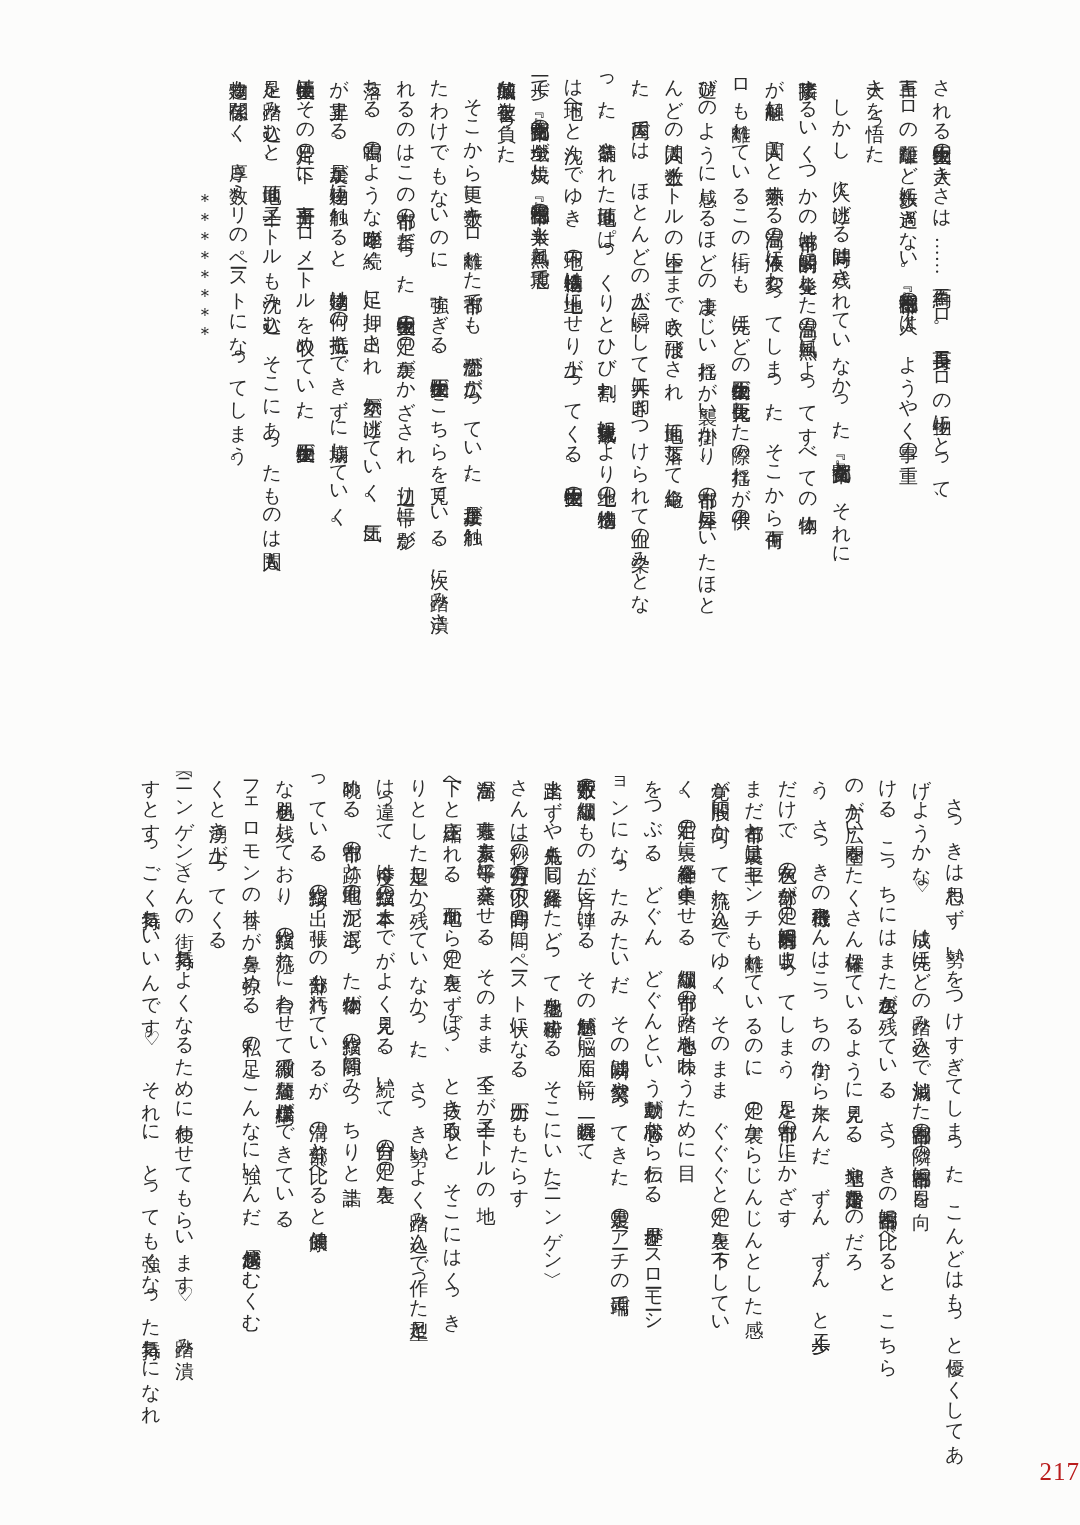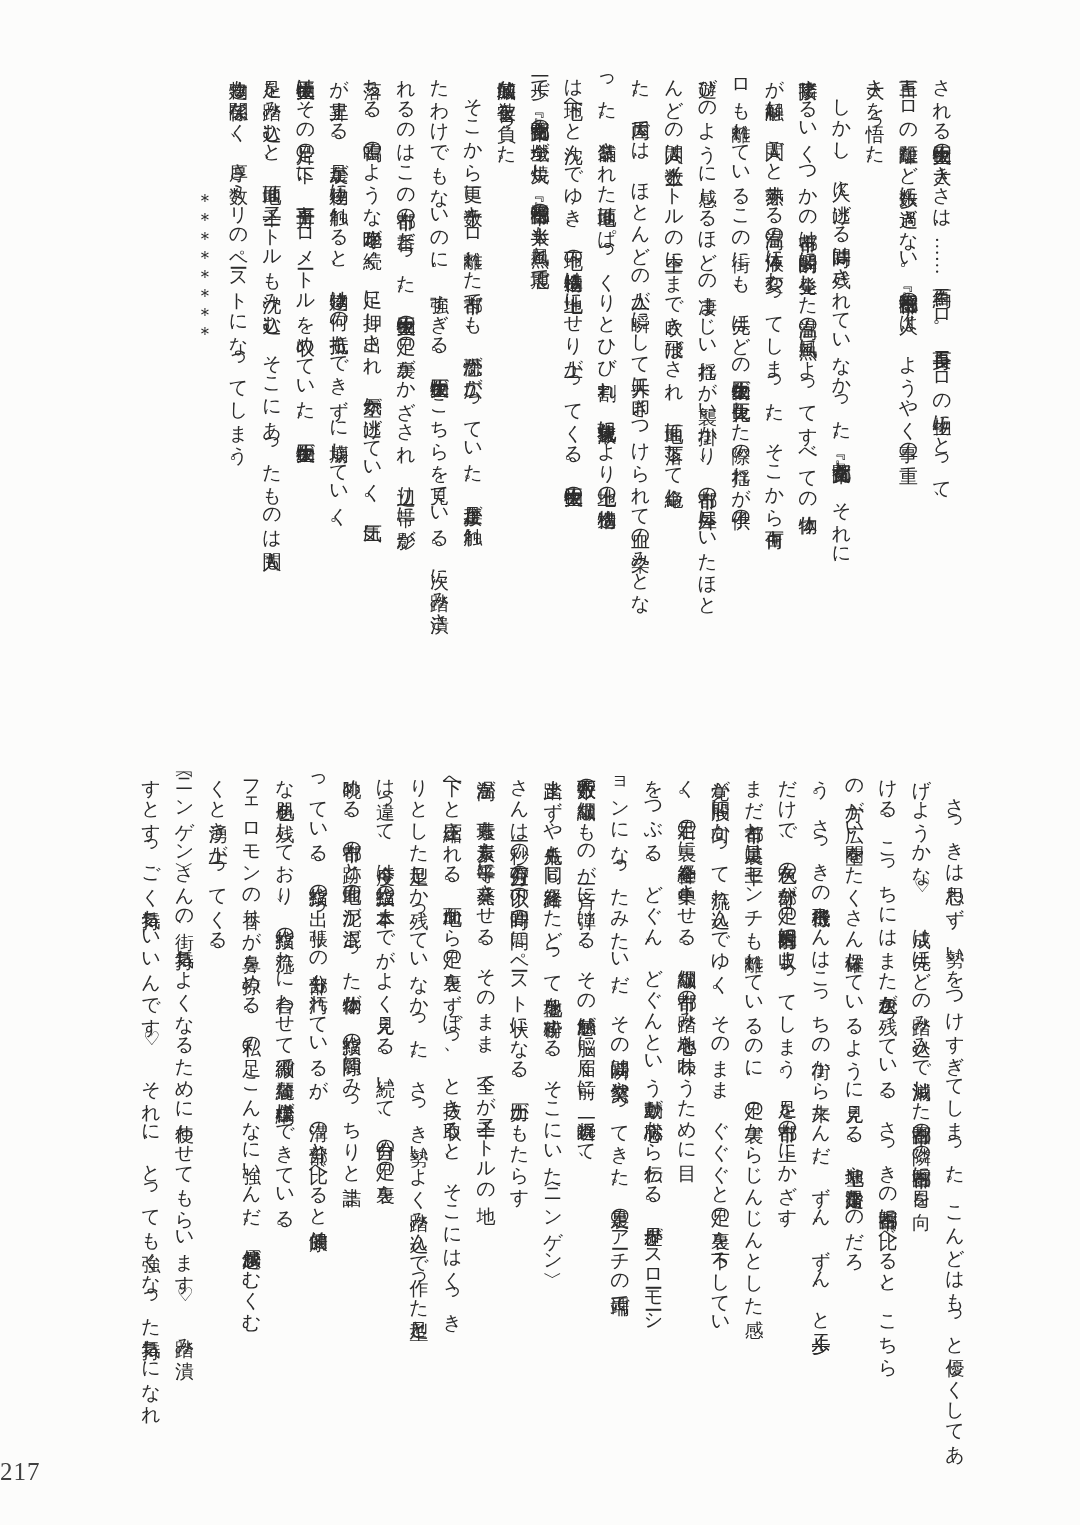--- a/index.html
+++ b/index.html
@@ -44,23 +44,23 @@
   }
   #bottom-block {
     top: 766px;
     right: 115px;
   }
   .page-number {
     position: absolute;
     left: 0;
     right: 0;
     top: 1458px;
-    text-align: left;
+    text-align: right;
     font-size: 25px;
-    color: #404040;
+    color: #b91c1c;
     letter-spacing: 1px;
     writing-mode: horizontal-tb;
   }
 </style>
 </head>
 <body>
 
 <div class="page">
 
   <div id="top-block" class="text-block">

